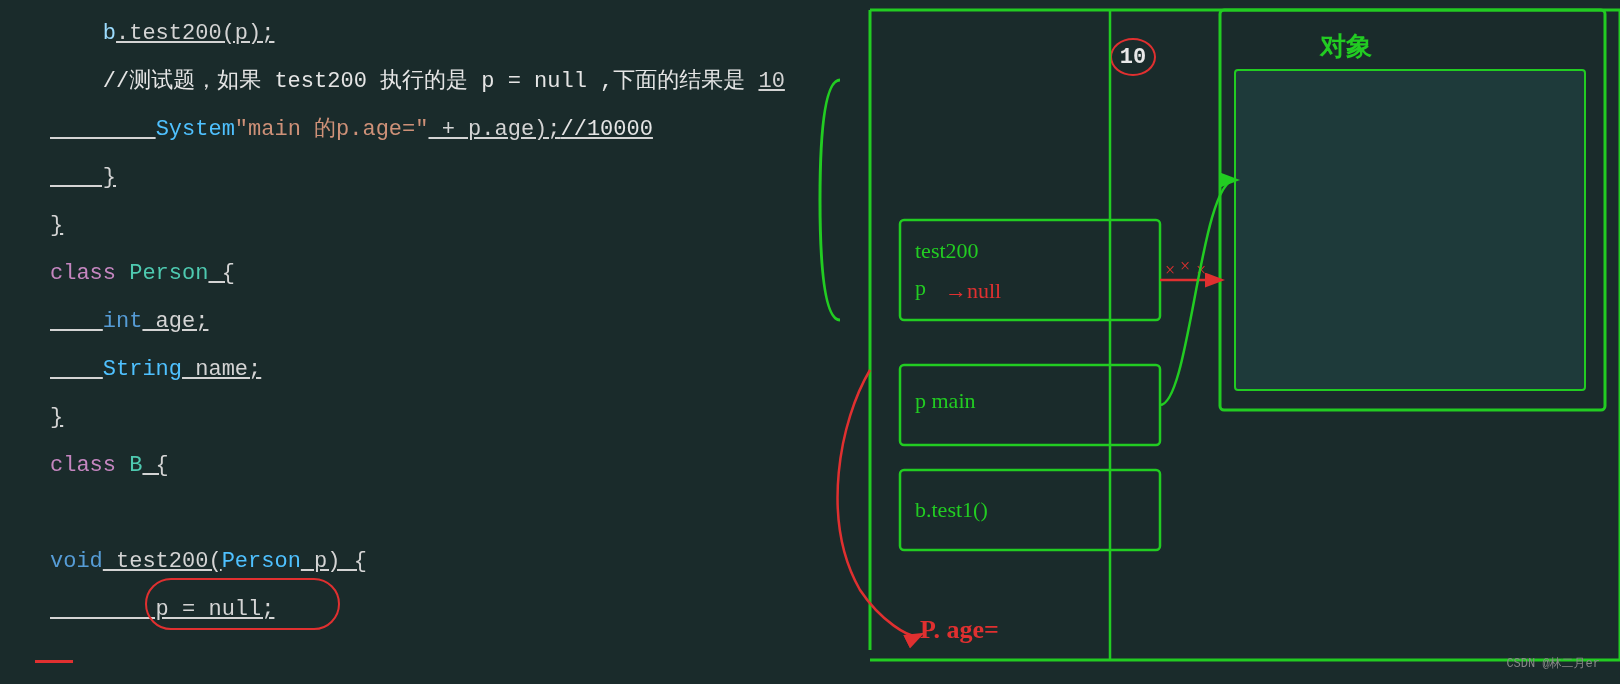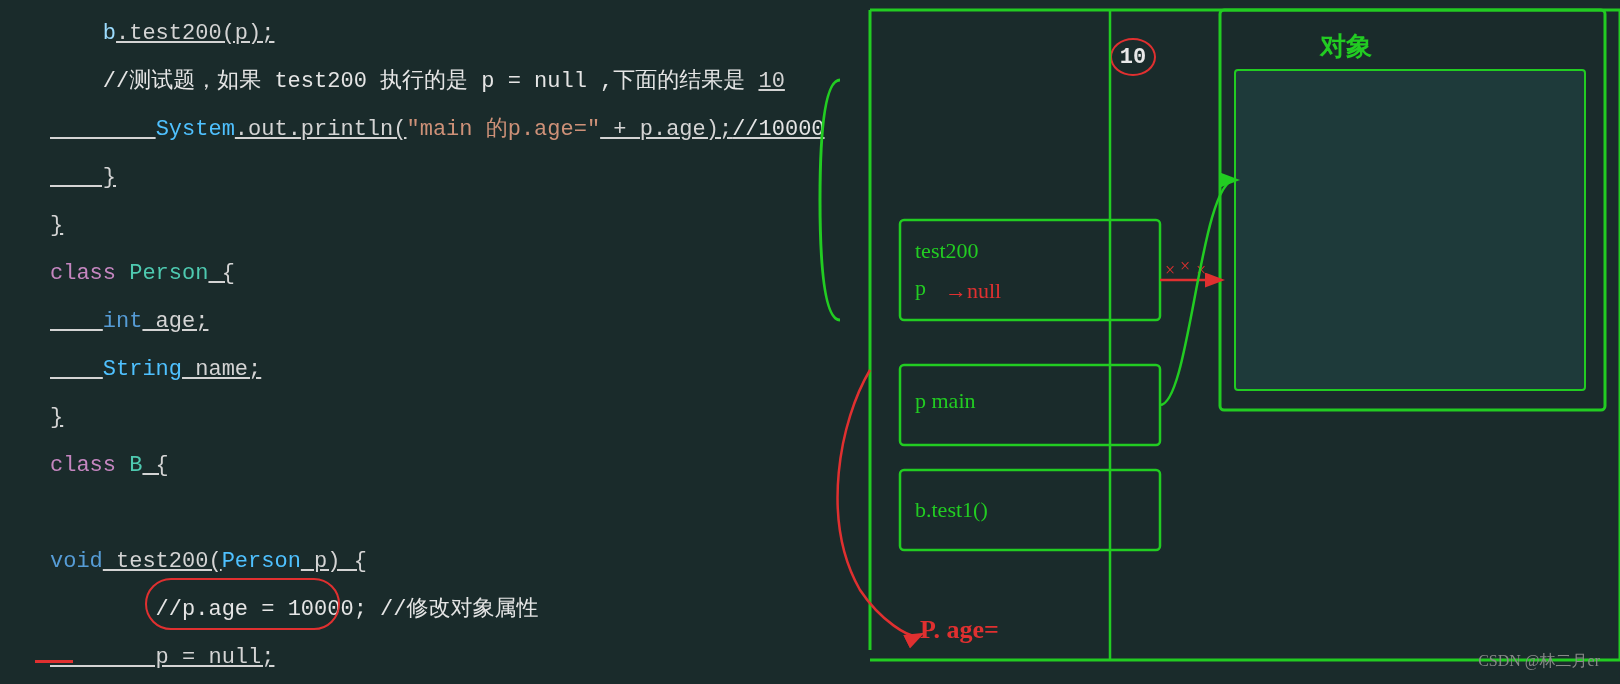--- a/index.html
+++ b/index.html
@@ -88,22 +88,22 @@
       height: 3px;
       background: #e03030;
     }
 
     
     .watermark {
       position: absolute;
       bottom: 12px;
       right: 20px;
       color: #888;
-      font-size: 16px;
-      font-family: Liberation Serif, serif;
+      font-size: 12px;
+      font-family: Liberation Mono, monospace;
     }
 
     
     .diagram-svg {
       position: absolute;
       top: 0;
       left: 0;
       width: 1620px;
       height: 684px;
       pointer-events: none;
@@ -119,21 +119,21 @@
     <span class="c-light-blue">    b</span><span class="c-white">.test200(p);</span>
   </div>
 
   <div class="line">
     <span class="line-num"></span>
     <span class="c-comment">    //测试题，如果 test200 执行的是 p = null ,下面的结果是 </span><span class="c-white">10</span>
   </div>
 
   <div class="line">
     <span class="line-num"></span>
-    <span class="c-white">        </span><span class="c-cyan c-italic">System</span><span class="c-white">.out.println(</span><span class="c-string">"main 的p.age="</span><span class="c-white"> + p.age);<span class="c-comment">//10000</span></span>
+    <span class="c-white">        </span><span class="c-cyan c-italic">System</span><span class="c-string">"main 的p.age="</span><span class="c-white"> + p.age);<span class="c-comment">//10000</span></span>
   </div>
 
   <div class="line">
     <span class="line-num"></span>
     <span class="c-white">    }</span>
   </div>
 
   <div class="line">
     <span class="line-num"></span>
     <span class="c-white">}</span>
@@ -166,24 +166,20 @@
 
   <div class="line">
     <span class="line-num"></span>
   </div>
 
   <div class="line">
     <span class="line-num"></span>
     <span class="c-blue">void</span><span class="c-white"> test200(</span><span class="c-cyan c-italic">Person</span><span class="c-white"> p) {</span>
   </div>
 
-  <div class="line">
-    <span class="line-num"></span>
-    <span class="c-comment">        //p.age = 10000; //修改对象属性</span>
-  </div>
 
 
   <div class="line">
     <span class="line-num"></span>
     <span class="c-white">        p = null;</span>
   </div>
 
 </div>
 
 <div class="circle-10">10</div>

